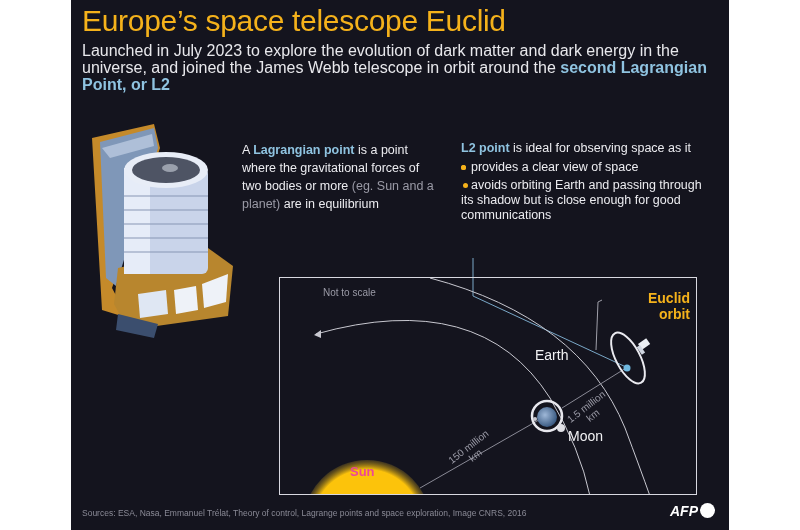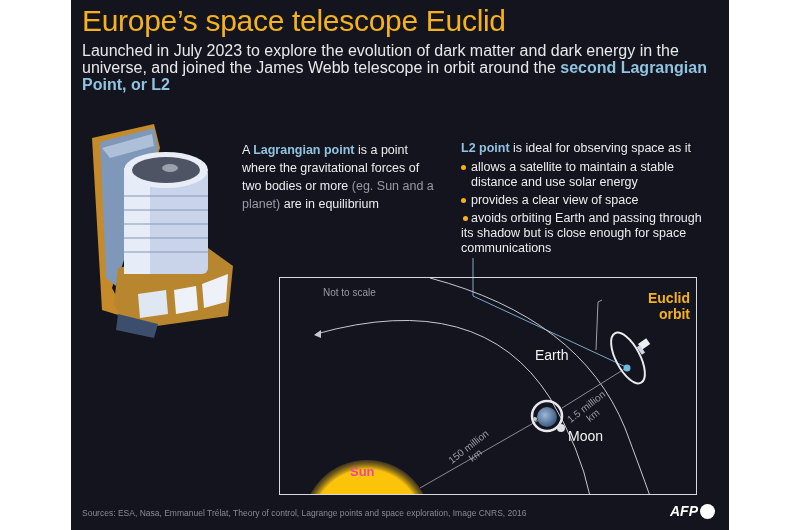--- a/index.html
+++ b/index.html
@@ -28,21 +28,21 @@
   .l2 li.wrap .dot { left:2px; }
   .diagram { position:absolute; left:279px; top:277px; width:418px; height:218px; border:1.5px solid #d8d8e0; box-sizing:border-box; overflow:hidden; }
   .nts { position:absolute; left:10px; top:9px; font-size:10px; color:#9a9aa6;padding-left:33px; }
   .sun-label { position:absolute; left:70px; top:186px; font-size:13px; font-weight:bold; color:#ec4899; }
   .earth-label { position:absolute; left:255px; top:69px; font-size:14px; color:#f2f2f4; }
   .moon-label { position:absolute; left:288px; top:150px; font-size:14px; color:#f2f2f4; }
   .euclid-label { position:absolute; left:330px; top:12px; font-size:14px; line-height:16px; font-weight:bold; color:#f5b21b; text-align:right; width:80px; }
   .dist1 { position:absolute; left:168px; top:162px; font-size:10px; line-height:11px; color:#9a9aa6; text-align:center; transform:rotate(-38deg); }
   .dist2 { position:absolute; left:287px; top:122px; font-size:10px; line-height:11px; color:#9a9aa6; text-align:center; transform:rotate(-38deg); }
   .sources { position:absolute; left:82px; top:508px; font-size:8.5px; color:#8a8a96; white-space:nowrap; }
-  .afp { position:absolute; left:670px; top:503px; font-size:14px; font-weight:bold; font-style:italic; color:#ffffff; display:flex; align-items:flex-end; gap:2px; }
+  .afp { position:absolute; left:670px; top:503px; font-size:14px; font-weight:bold; font-style:italic; color:#ffffff; display:flex; align-items:flex-start; gap:2px; }
   .afp .disc { width:15px; height:15px; border-radius:50%; background:#ffffff; display:inline-block; }
   .sat { position:absolute; left:88px; top:118px; }
   .overlay { position:absolute; left:0; top:0; }
 </style>
 </head>
 <body>
 
 <div class="panel"></div>
 
 <div class="title">Europe’s space telescope Euclid</div>
@@ -73,23 +73,23 @@
   <ellipse cx="78" cy="52" rx="42" ry="18" fill="#e8edf7"></ellipse>
   <ellipse cx="78" cy="52" rx="34" ry="13" fill="#4e5464"></ellipse>
   <ellipse cx="82" cy="50" rx="8" ry="4" fill="#9aa0ac"></ellipse>
 </svg>
 
 <div class="lagrange"><span>A </span><span class="hl">Lagrangian point</span><span> is a point where the gravitational forces of two bodies or more </span><span class="muted">(eg. Sun and a planet)</span><span> are in equilibrium</span></div>
 
 <div class="l2">
   <div><span class="hl">L2 point</span><span> is ideal for observing space as it</span></div>
   <ul>
-    <li><span class="dot"></span><span>allows a satellite to maintain a stable distance and use solar energy</span></li>
+    <li><span class="dot"></span></li>
     <li><span class="dot"></span><span>provides a clear view of space</span></li>
-    <li class="wrap"><span class="dot"></span><span>avoids orbiting Earth and passing through its shadow but is close enough for space communications</span></li>
+    <li class="wrap"><span class="dot"></span><span>avoids orbiting Earth and passing through its shadow but is close enough for good communications</span></li>
   </ul>
 </div>
 
 <svg class="overlay" width="800" height="530" style="pointer-events:none;">
   <polyline points="473,258 473,296 626,367" fill="none" stroke="#7aa8c8" stroke-width="1"></polyline>
 </svg>
 
 <div class="diagram">
   <svg width="418" height="218" viewBox="0 0 418 218" style="position:absolute;left:0;top:0;">
     <defs>

